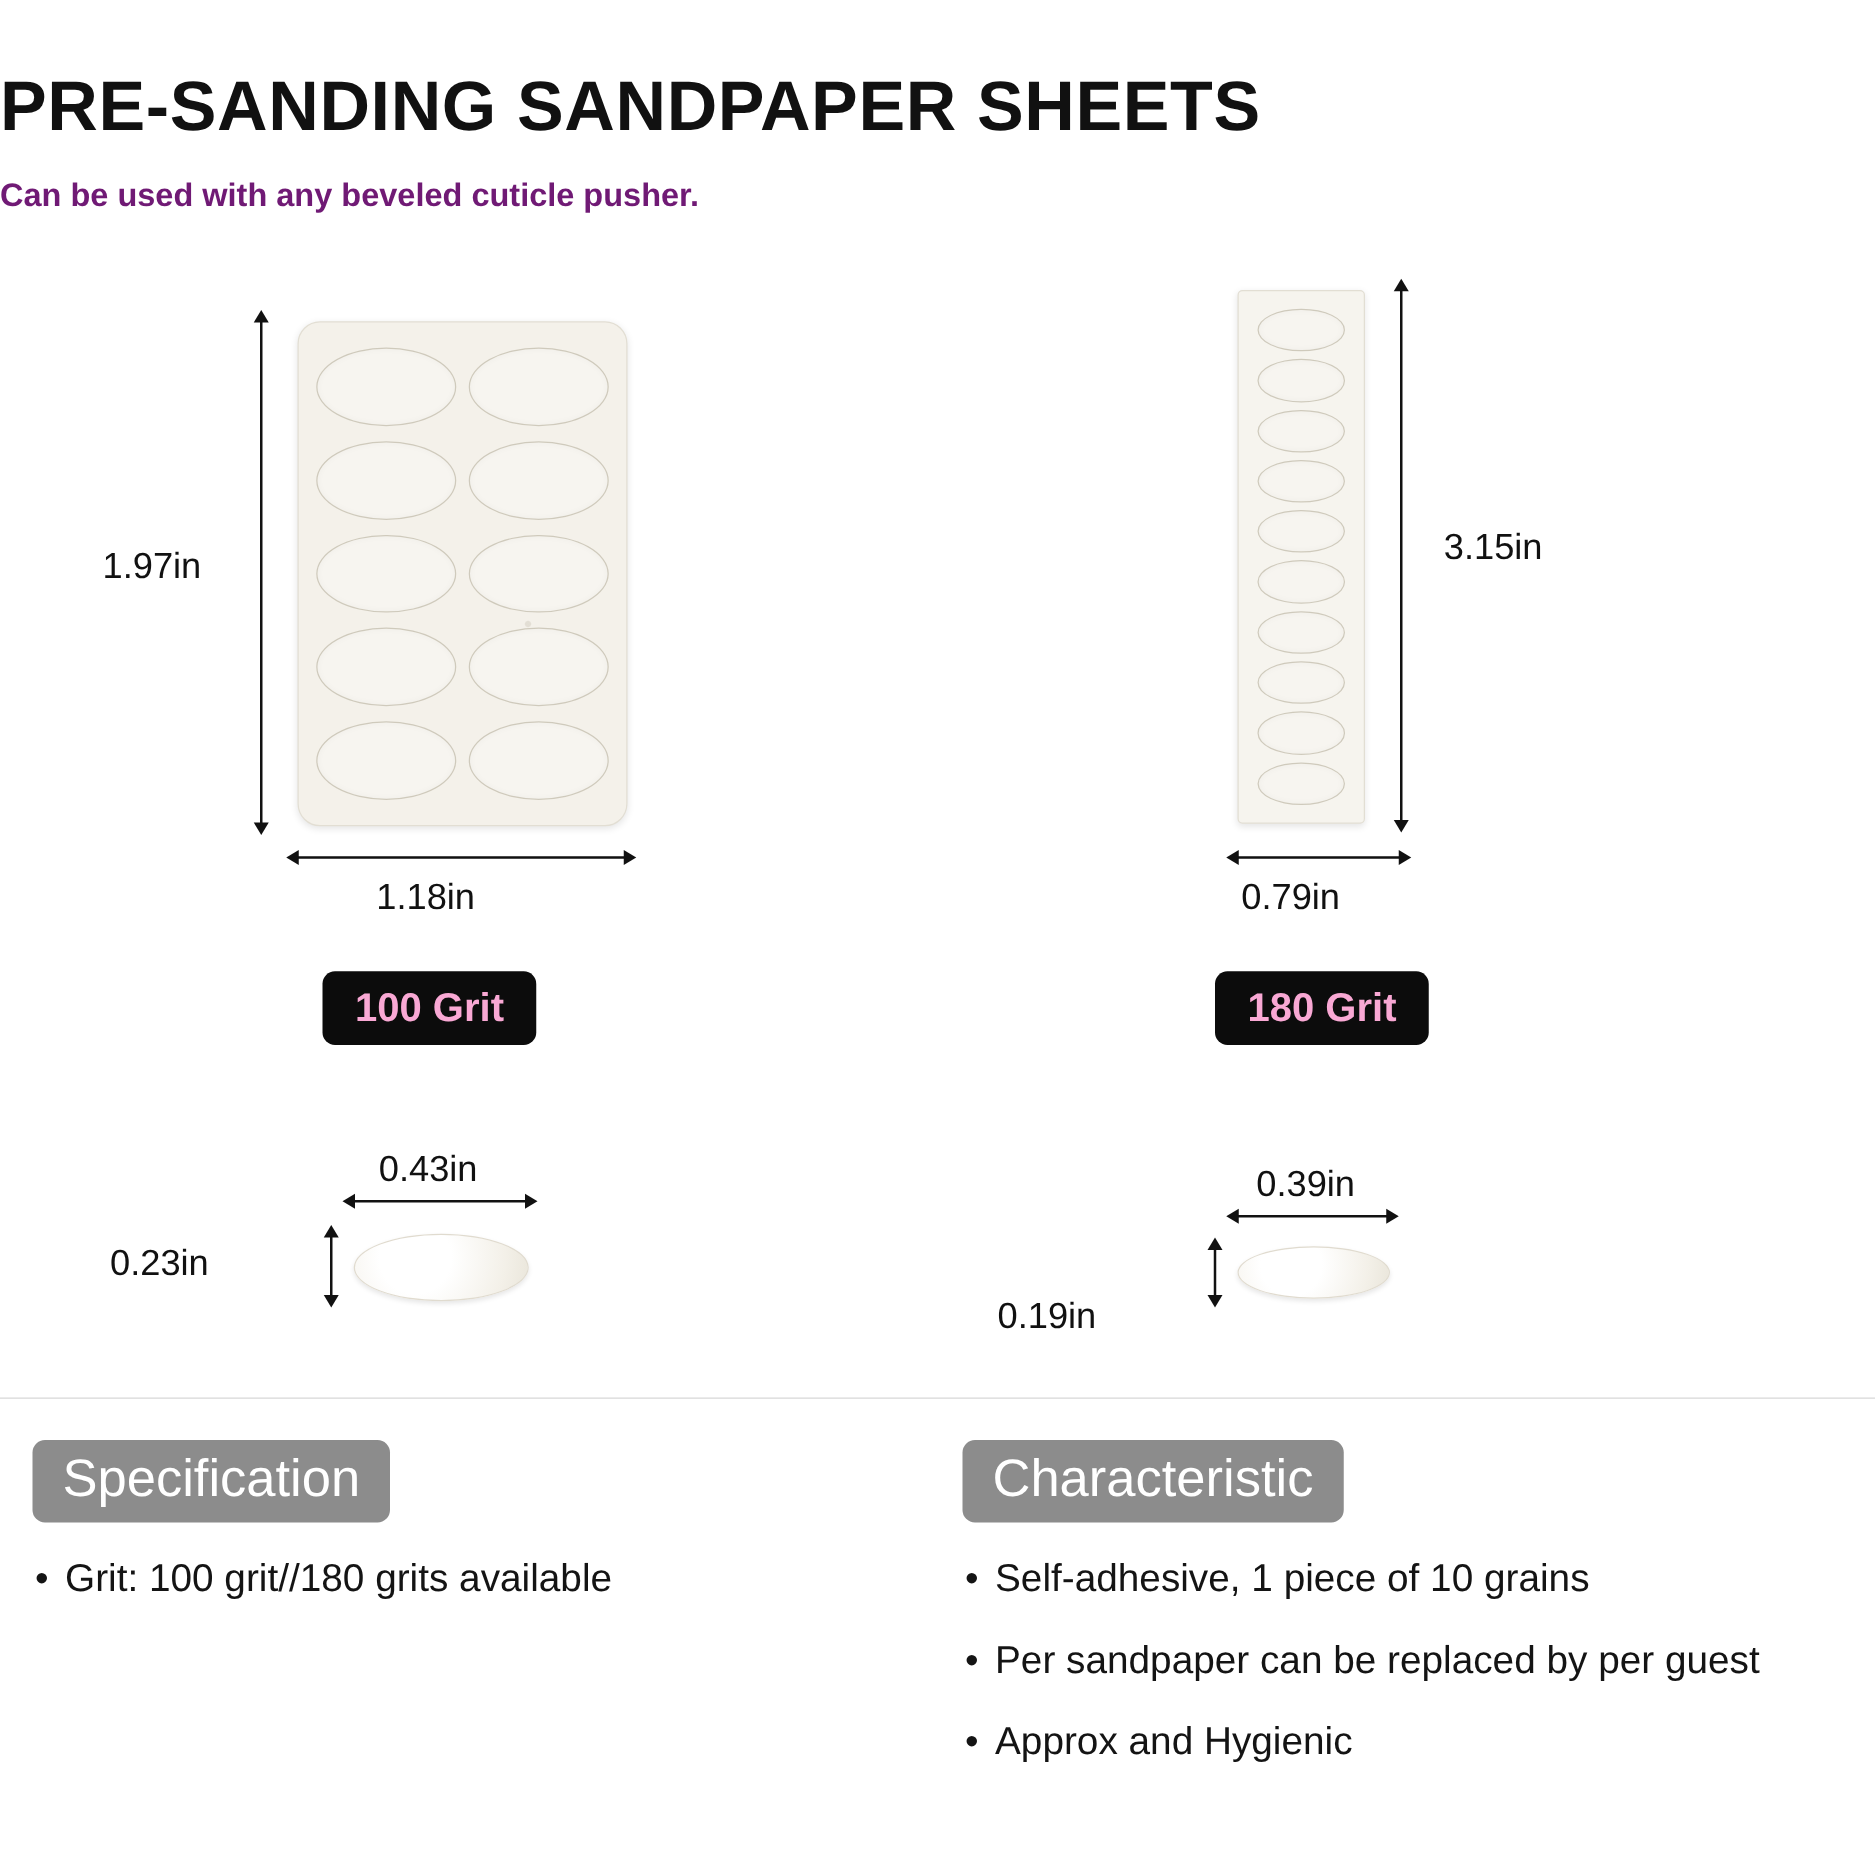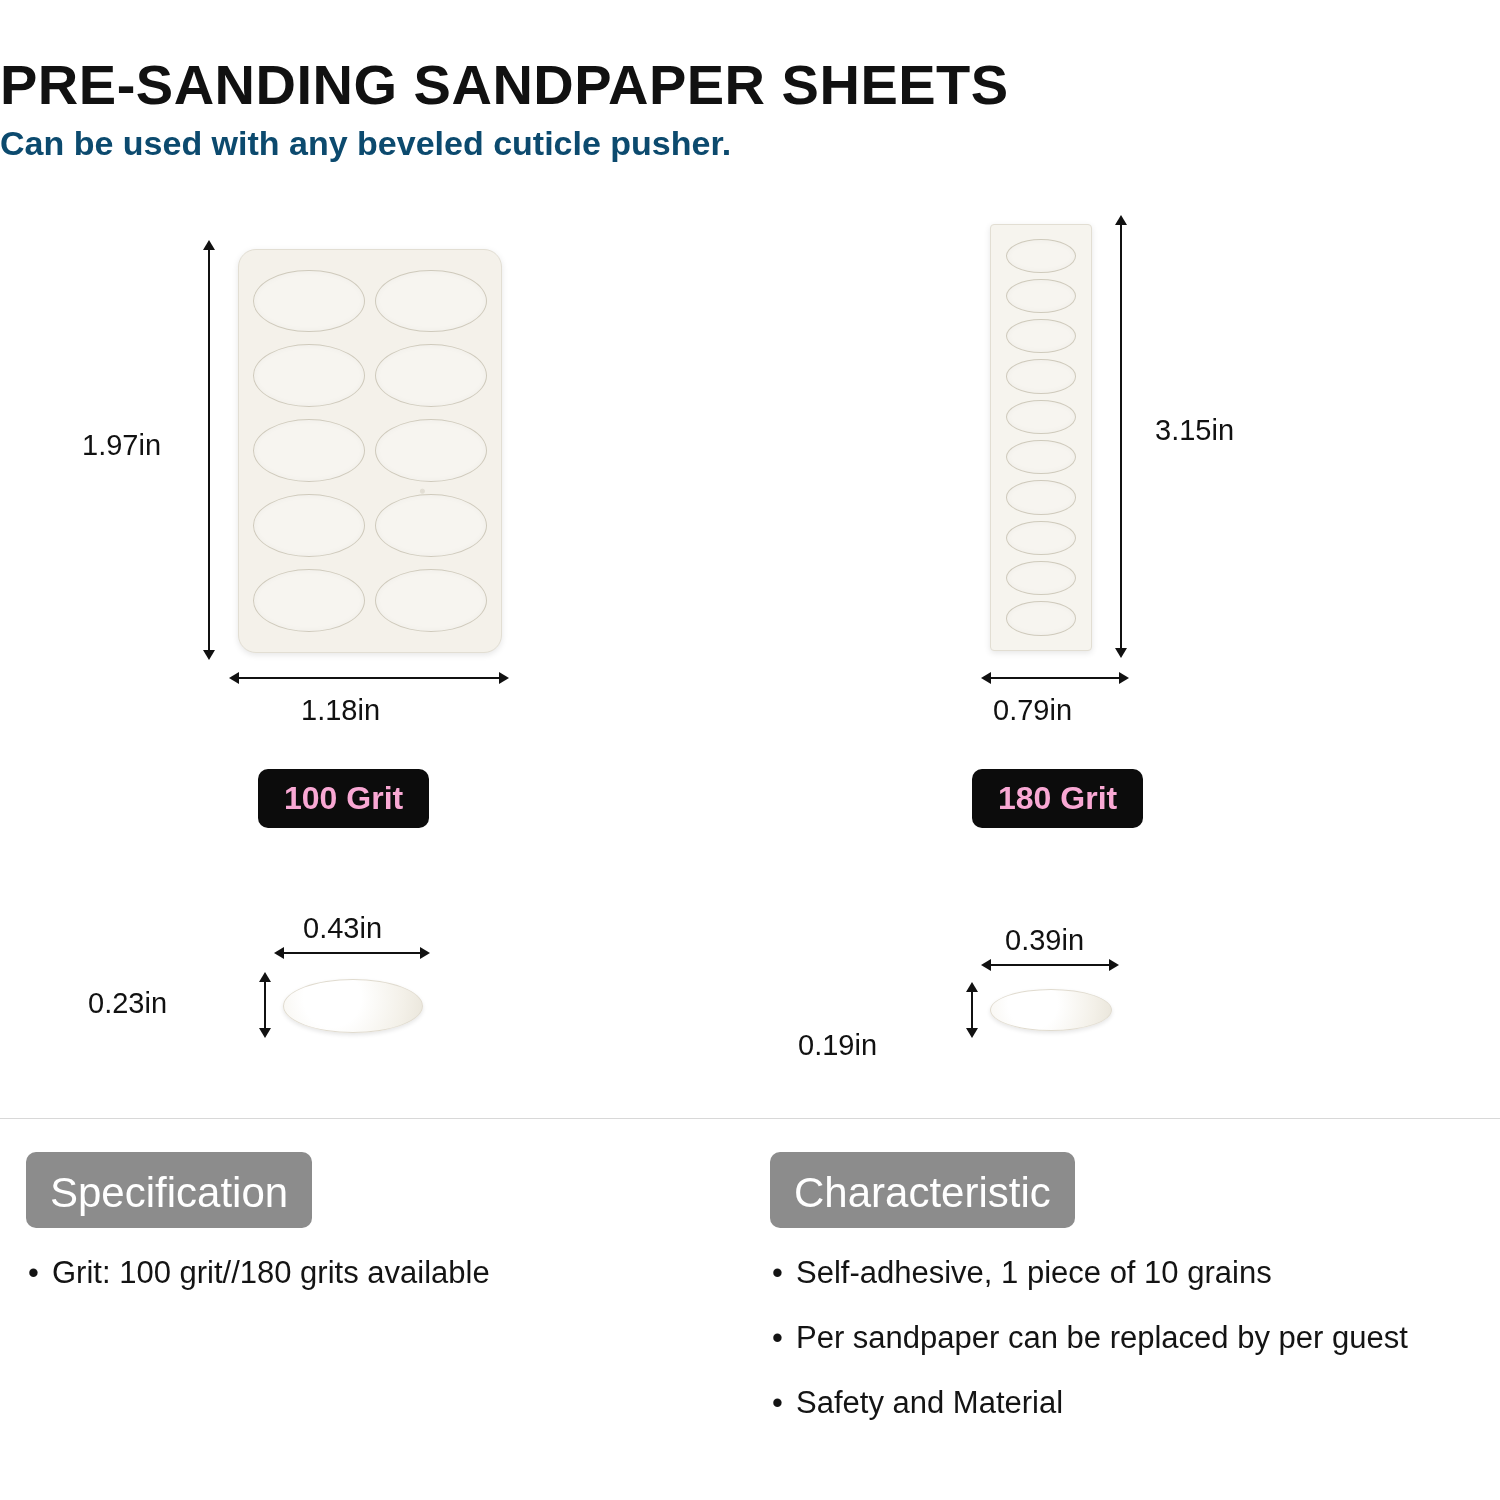--- a/index.html
+++ b/index.html
@@ -23,24 +23,24 @@
   }
   .main-title {
     font-size: 56px;
     font-weight: bold;
     letter-spacing: 0.5px;
     color: #111111;
     margin: 0;
     line-height: 1.05;
   }
   .subtitle {
-    font-size: 34px;
+    font-size: 26px;
     font-weight: bold;
-    color: #0c4a6e;
-    margin: 8px 0 0 0;
+    color: #701a75;
+    margin: 26px 0 0 0;
     line-height: 1.2;
   }
 
   
   .products {
     position: relative;
     height: 810px;
   }
 
   .panel {
@@ -193,21 +193,21 @@
     box-sizing: border-box;
   }
   .info-col.left  { padding-left: 26px; }
   .info-col.right { padding-left: 20px; }
 
   .info-heading {
     display: inline-block;
     background: #8c8c8c;
     color: #ffffff;
     font-size: 42px;
-    padding: 20px 24px 14px 24px;
+    padding: 10px 24px 14px 24px;
     border-radius: 10px;
     line-height: 1;
   }
   .info-list {
     list-style: none;
     margin: 26px 0 0 0;
     padding: 0;
   }
   .info-list li {
     font-size: 31px;
@@ -311,16 +311,16 @@
     <ul class="info-list">
       <li>Grit: 100 grit//180 grits available</li>
     </ul>
   </div>
 
   <div class="info-col right">
     <div class="info-heading">Characteristic</div>
     <ul class="info-list">
       <li>Self-adhesive, 1 piece of 10 grains</li>
       <li>Per sandpaper can be replaced by per guest</li>
-      <li>Safety and Material</li>
+      <li>Approx and Hygienic</li>
     </ul>
   </div>
 </div>
 
 </body></html>

